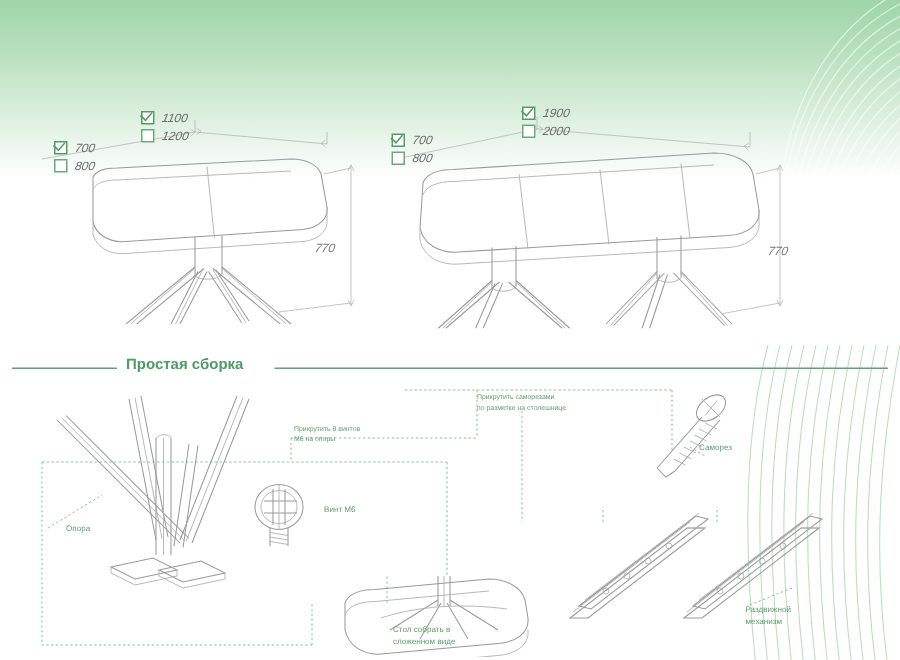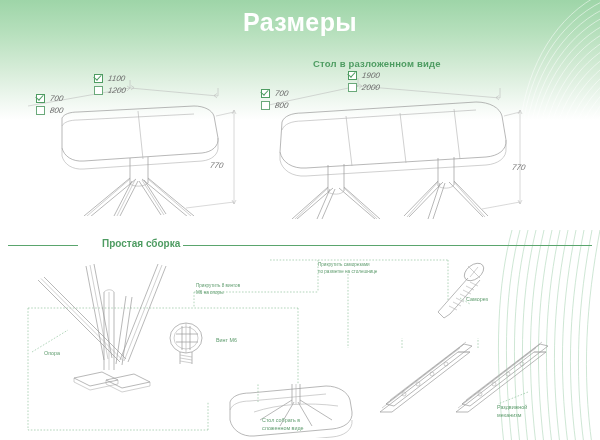--- a/index.html
+++ b/index.html
@@ -36,21 +36,20 @@
   #sec-extended{left:313px;top:58px;}
 
   
   .assembly-head{position:absolute;left:8px;top:238px;width:584px;height:14px;}
   .assembly-rule{position:absolute;top:7px;height:1px;background:#5aa56d;}
   .assembly-rule.left{left:0;width:70px;}
   .assembly-rule.right{left:175px;width:409px;}
   .assembly-label{
     position:absolute;left:76px;top:0;font-size:10px;font-weight:bold;color:#4e9c62;
     white-space:nowrap;
-    margin-left:18px;
   }
 
   
   .opt-group{position:absolute;}
   .opt-row{display:flex;align-items:center;height:11px;margin-bottom:1px;}
   .cb{
     width:7px;height:7px;border:1px solid #6aa97a;background:#fff;
     margin-right:5px;position:relative;flex:0 0 auto;
   }
   .cb.checked{border-color:#4e9c62;}
@@ -90,21 +89,20 @@
   .greendash{fill:none;stroke:#7fba8e;stroke-width:.6;stroke-dasharray:1.6 1.6;}
   .deco{fill:none;stroke:#ffffff;stroke-width:.8;opacity:.75;}
   .deco2{fill:none;stroke:#a9d4b4;stroke-width:.7;opacity:.9;}
 </style>
 </head>
 <body>
 
 <div class="page">
 
   <div class="header">
-    <div class="header-title">Размеры</div>
     <svg class="swirl" viewBox="0 0 150 240">
       <path class="deco" d="M150 2 C104 20 72 66 62 124"></path>
       <path class="deco" d="M150 10 C106 28 74 72 64 130"></path>
       <path class="deco" d="M150 18 C108 36 77 79 67 136"></path>
       <path class="deco" d="M150 26 C110 44 80 86 70 142"></path>
       <path class="deco" d="M150 34 C112 52 83 92 73 148"></path>
       <path class="deco" d="M150 42 C114 60 86 99 77 154"></path>
       <path class="deco" d="M150 50 C117 68 90 105 81 160"></path>
       <path class="deco" d="M150 58 C119 76 93 111 85 165"></path>
       <path class="deco" d="M150 66 C122 84 97 117 89 170"></path>
@@ -126,21 +124,20 @@
     <path class="deco2" d="M66 0 C52 60 48 128 58 215"></path>
     <path class="deco2" d="M74 0 C60 62 56 130 66 215"></path>
     <path class="deco2" d="M82 0 C68 64 64 132 74 215"></path>
     <path class="deco2" d="M90 0 C76 66 72 134 82 215"></path>
     <path class="deco2" d="M98 0 C84 68 80 136 90 215"></path>
     <path class="deco2" d="M106 0 C92 70 88 138 98 215"></path>
     <path class="deco2" d="M114 0 C100 72 96 140 106 215"></path>
     <path class="deco2" d="M122 0 C108 74 104 142 114 215"></path>
   </svg>
 
-  <div class="sec-title" id="sec-extended">Стол в разложенном виде</div>
 
   <svg style="position:absolute;left:26px;top:66px;" width="240" height="150" viewBox="0 0 240 150">
 
     <path class="dimline" d="M2 40 L104 22"></path>
     <path class="dimline" d="M104 22 L101 20 M104 22 L101 25"></path>
 
     <path class="dimline" d="M104 22 L104 14 M104 22 L192 30 M192 30 L192 22"></path>
     <path class="dimline" d="M108 21.5 L105 19.5 M108 21.5 L105 24"></path>
     <path class="dimline" d="M188 29.5 L191 27.5 M188 29.5 L191 32"></path>
 

